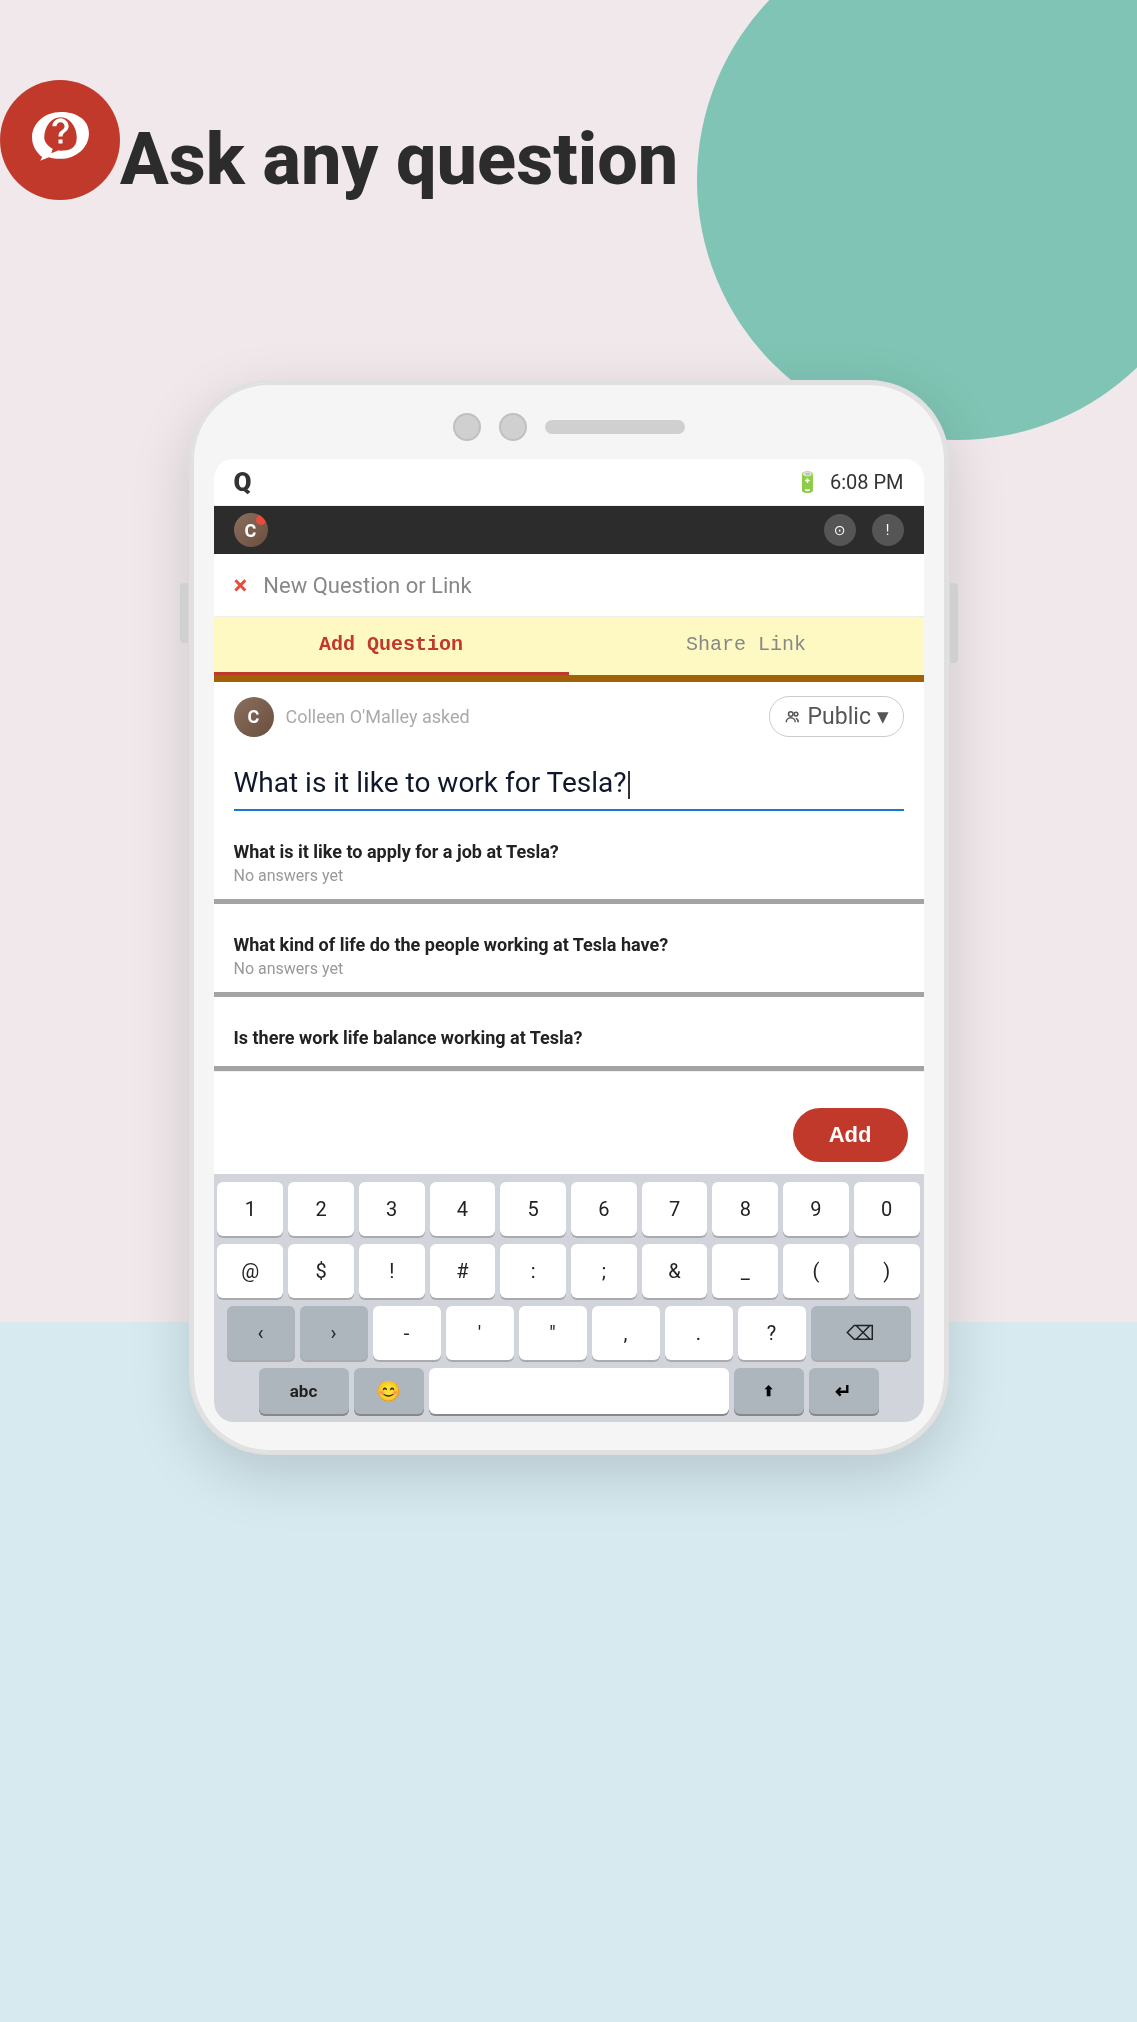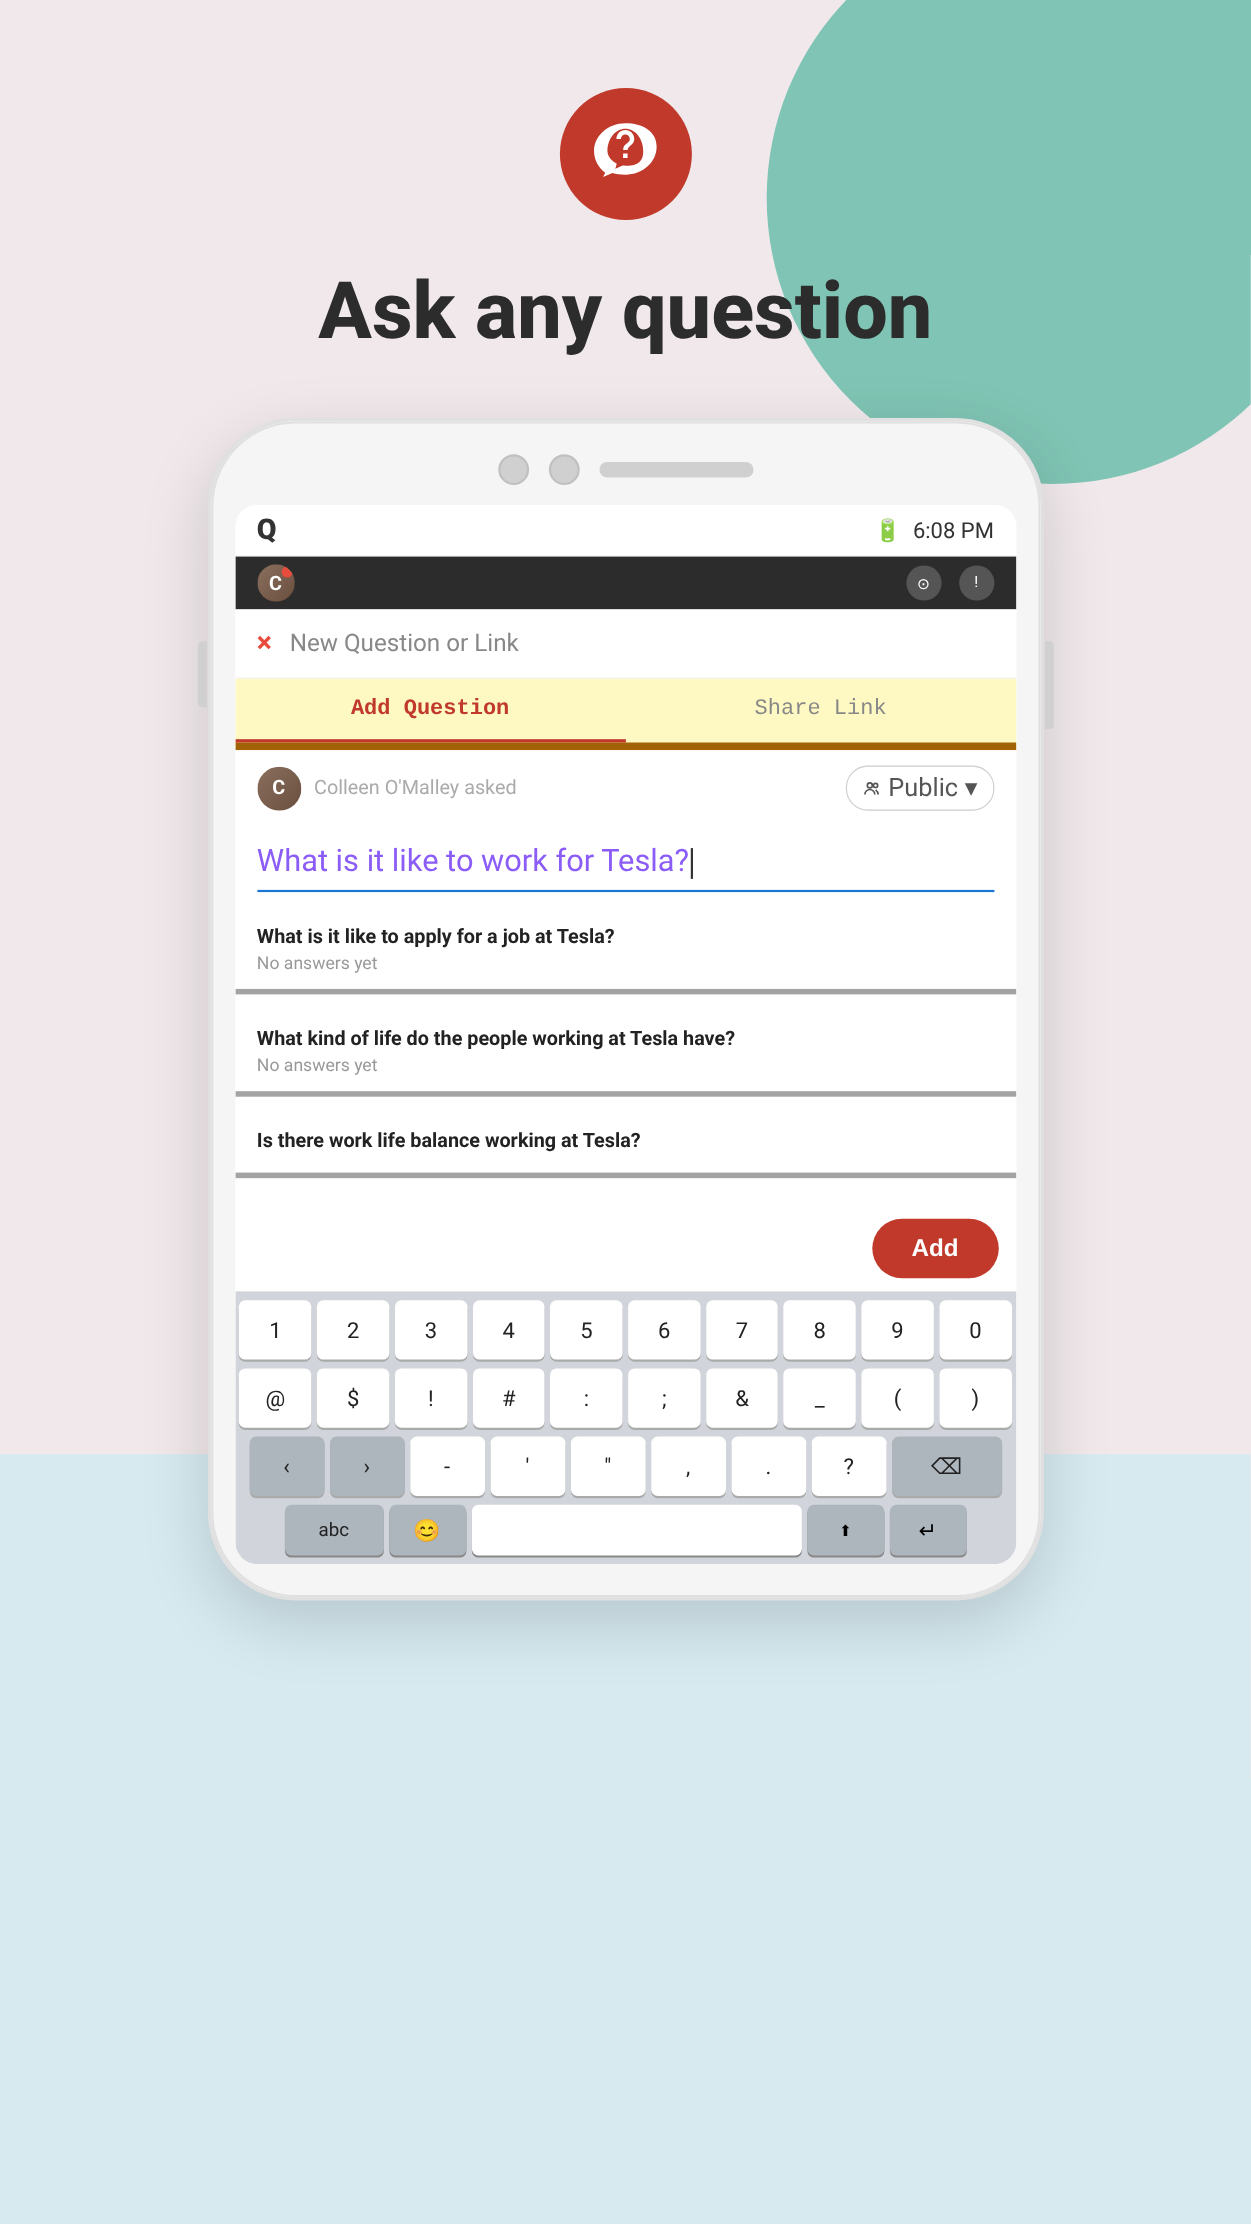--- a/index.html
+++ b/index.html
@@ -43,21 +43,21 @@
     }
 
     
     .header-section {
       position: absolute;
       top: 0;
       left: 0;
       width: 100%;
       z-index: 1;
       display: flex;
-      flex-direction: column;
+      flex-direction: row;
       align-items: center;
       padding-top: 80px;
     }
 
     .question-icon-circle {
       width: 120px;
       height: 120px;
       background-color: #c0392b;
       border-radius: 50%;
       display: flex;
@@ -313,21 +313,21 @@
       height: 18px;
     }
 
     
     .question-input-area {
       padding: 14px 20px 0 20px;
       background: white;
     }
     .question-text {
       font-size: 28px;
-      color: #8b5cf6;
+      color: #0f172a;
       line-height: 1.3;
     }
     .cursor-blink {
       display: inline-block;
       width: 2px;
       height: 28px;
       background: #333;
       vertical-align: middle;
       margin-left: 1px;
     }
@@ -410,20 +410,21 @@
     }
     .key.wide {
       max-width: 100px;
       min-width: 80px;
     }
     .keyboard-bottom-row {
       display: flex;
       gap: 5px;
       margin-bottom: 4px;
       justify-content: center;
+      font-weight: bold;
     }
     .key-abc {
       background: #adb5bd;
       border-radius: 6px;
       height: 46px;
       width: 90px;
       display: flex;
       align-items: center;
       justify-content: center;
       font-size: 17px;

